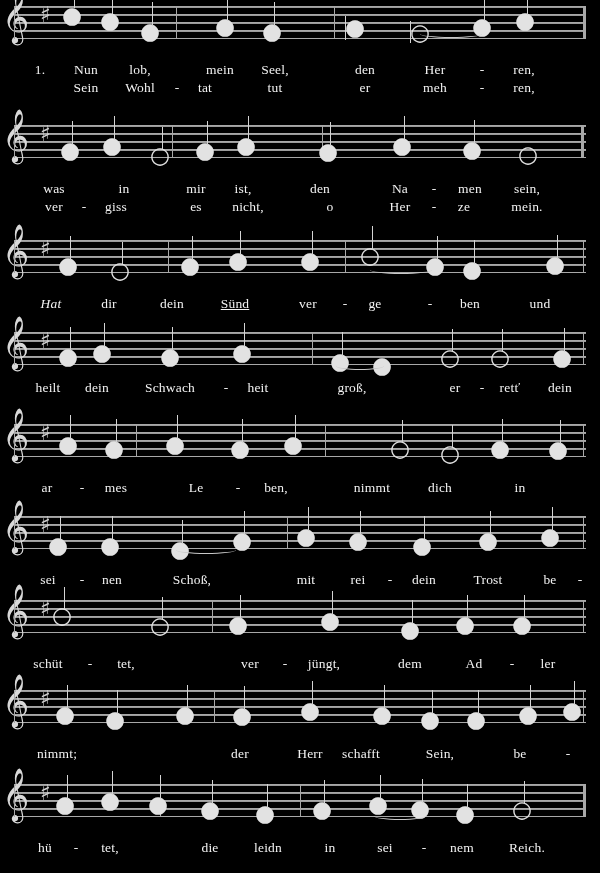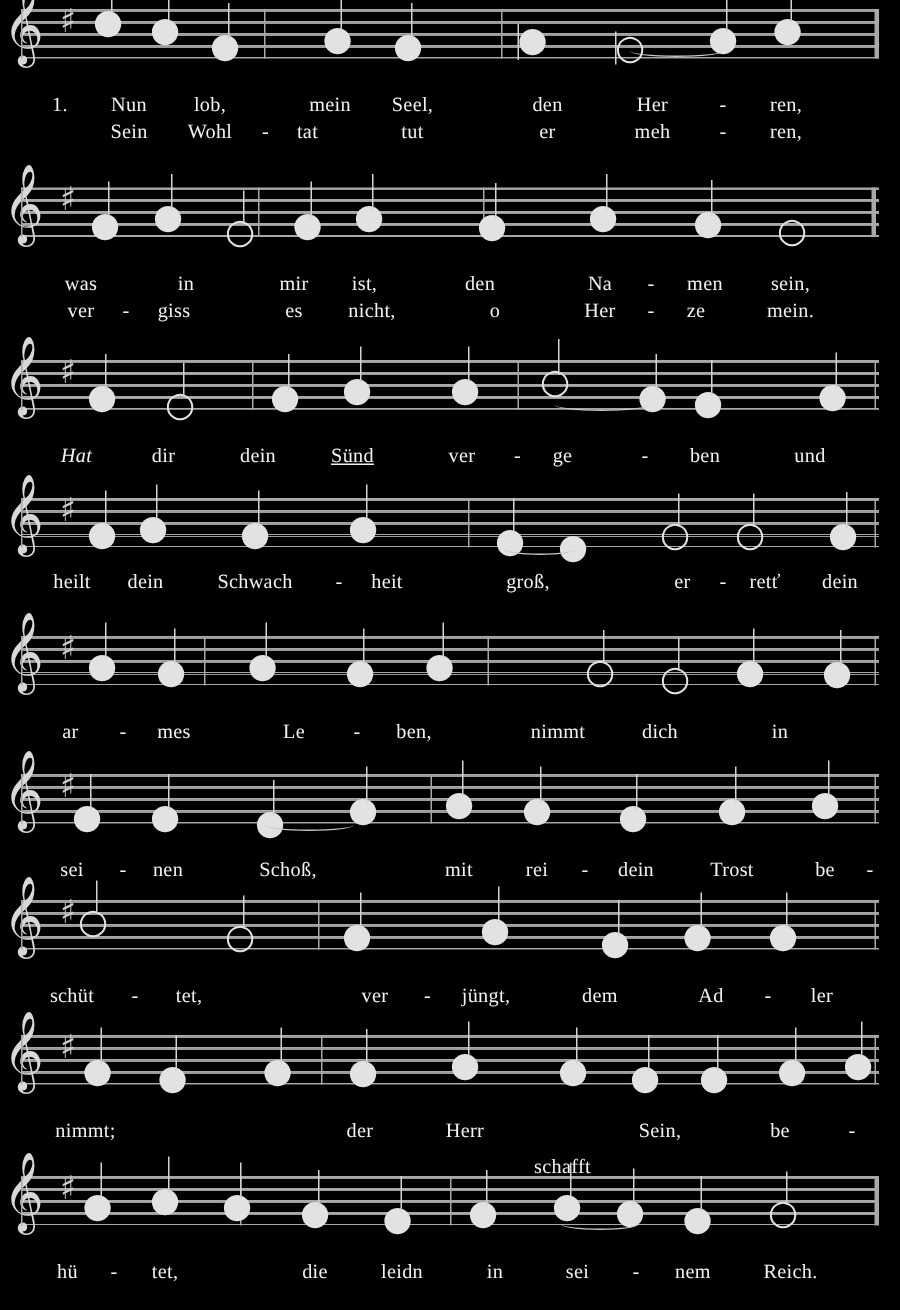--- a/index.html
+++ b/index.html
@@ -407,21 +407,21 @@
     <div class="stem" style="left:467px; top:-5px; height:24px;"></div>
     <div class="note" style="left:512px; top:13px;">●</div>
     <div class="stem" style="left:524px; top:-5px; height:24px;"></div>
     <div class="lyricline" style="top:56px;">
       <span class="syl" style="left:48px;">schüt</span>
       <span class="syl" style="left:90px;">-</span>
       <span class="syl" style="left:126px;">tet,</span>
       <span class="syl" style="left:250px;">ver</span>
       <span class="syl" style="left:285px;">-</span>
       <span class="syl" style="left:324px;">jüngt,</span>
-      <span class="syl" style="left:400px;text-align:center;">dem</span>
+      <span class="syl" style="left:410px;text-align:center;">dem</span>
       <span class="syl" style="left:474px;">Ad</span>
       <span class="syl" style="left:512px;">-</span>
       <span class="syl" style="left:548px;">ler</span>
     </div>
   </div>
 
   <div class="system" style="top:690px;">
     <div class="staff"></div>
     <div class="clef">𝄞</div>
     <div class="keysig" style="left:40px; top:-2px;">♯</div>
@@ -445,21 +445,21 @@
     <div class="note" style="left:466px; top:18px;">●</div>
     <div class="stem" style="left:478px; top:0px; height:24px;"></div>
     <div class="note" style="left:518px; top:13px;">●</div>
     <div class="stem" style="left:530px; top:-5px; height:24px;"></div>
     <div class="note" style="left:562px; top:9px;">●</div>
     <div class="stem" style="left:574px; top:-9px; height:24px;"></div>
     <div class="lyricline" style="top:56px;">
       <span class="syl" style="left:57px;">nimmt;</span>
       <span class="syl" style="left:240px;">der</span>
       <span class="syl" style="left:310px;">Herr</span>
-      <span class="syl" style="left:375px;margin-top:24px;">schafft</span>
+      <span class="syl" style="left:361px;">schafft</span>
       <span class="syl" style="left:440px;">Sein,</span>
       <span class="syl" style="left:520px;">be</span>
       <span class="syl" style="left:568px;">-</span>
     </div>
   </div>
 
   <div class="system" style="top:784px;">
     <div class="staff"></div>
     <div class="clef">𝄞</div>
     <div class="keysig" style="left:40px; top:-2px;">♯</div>

